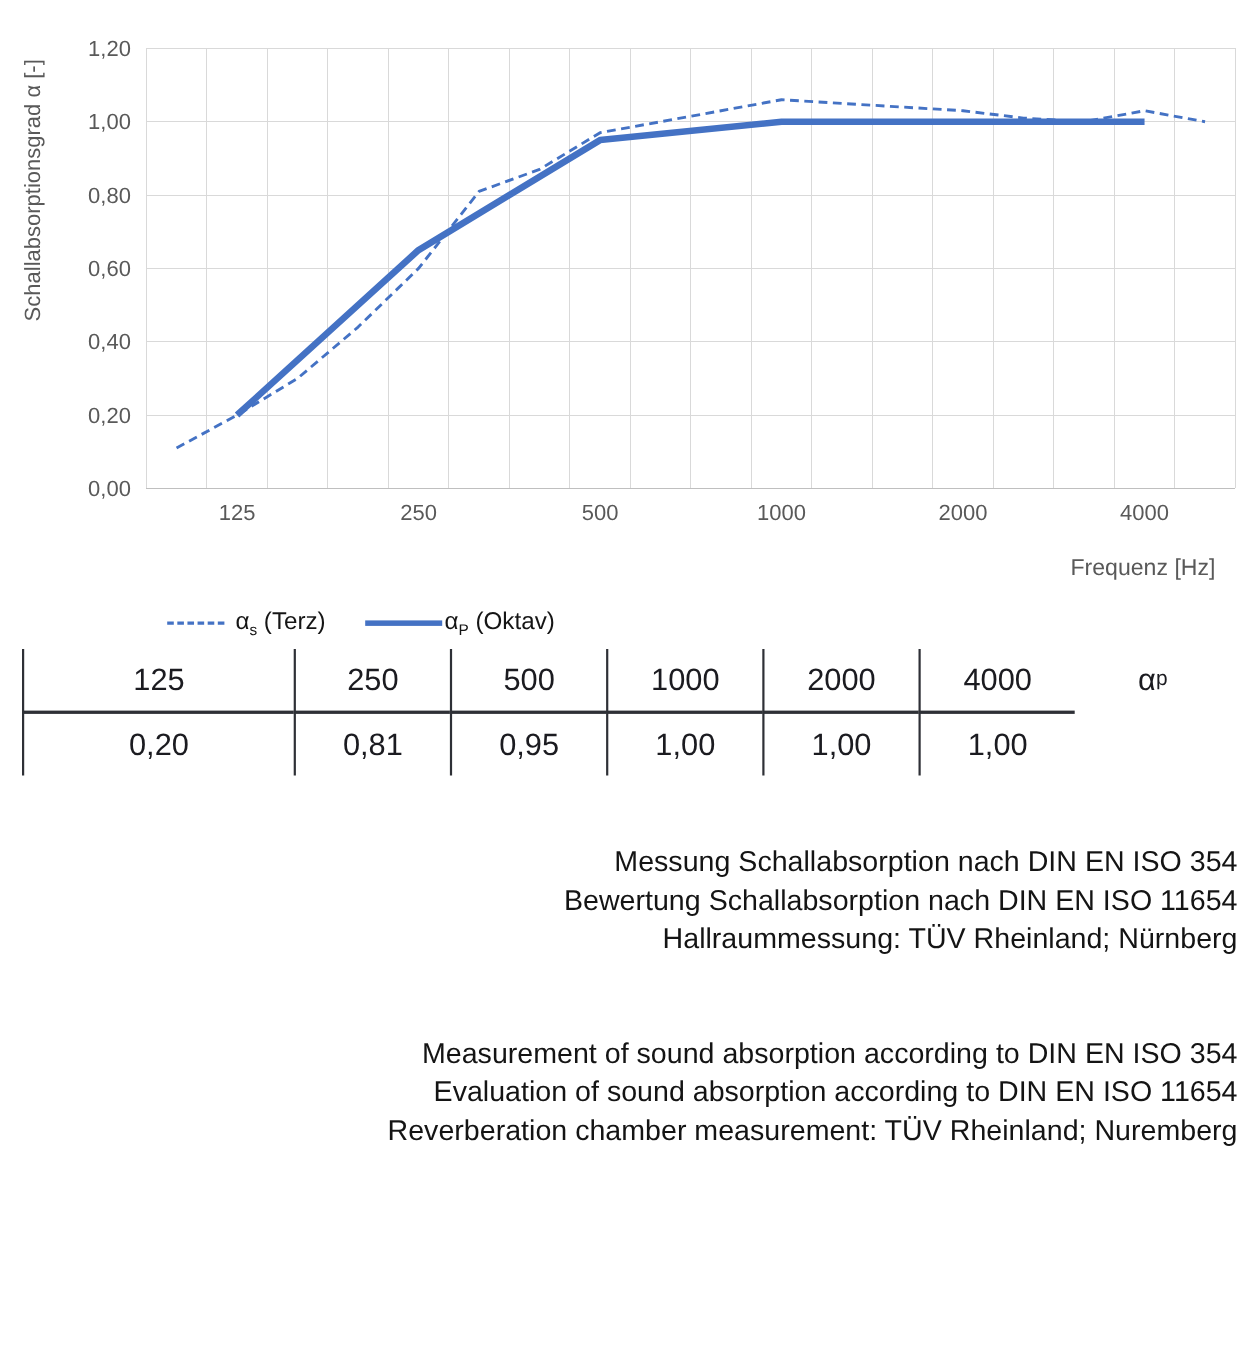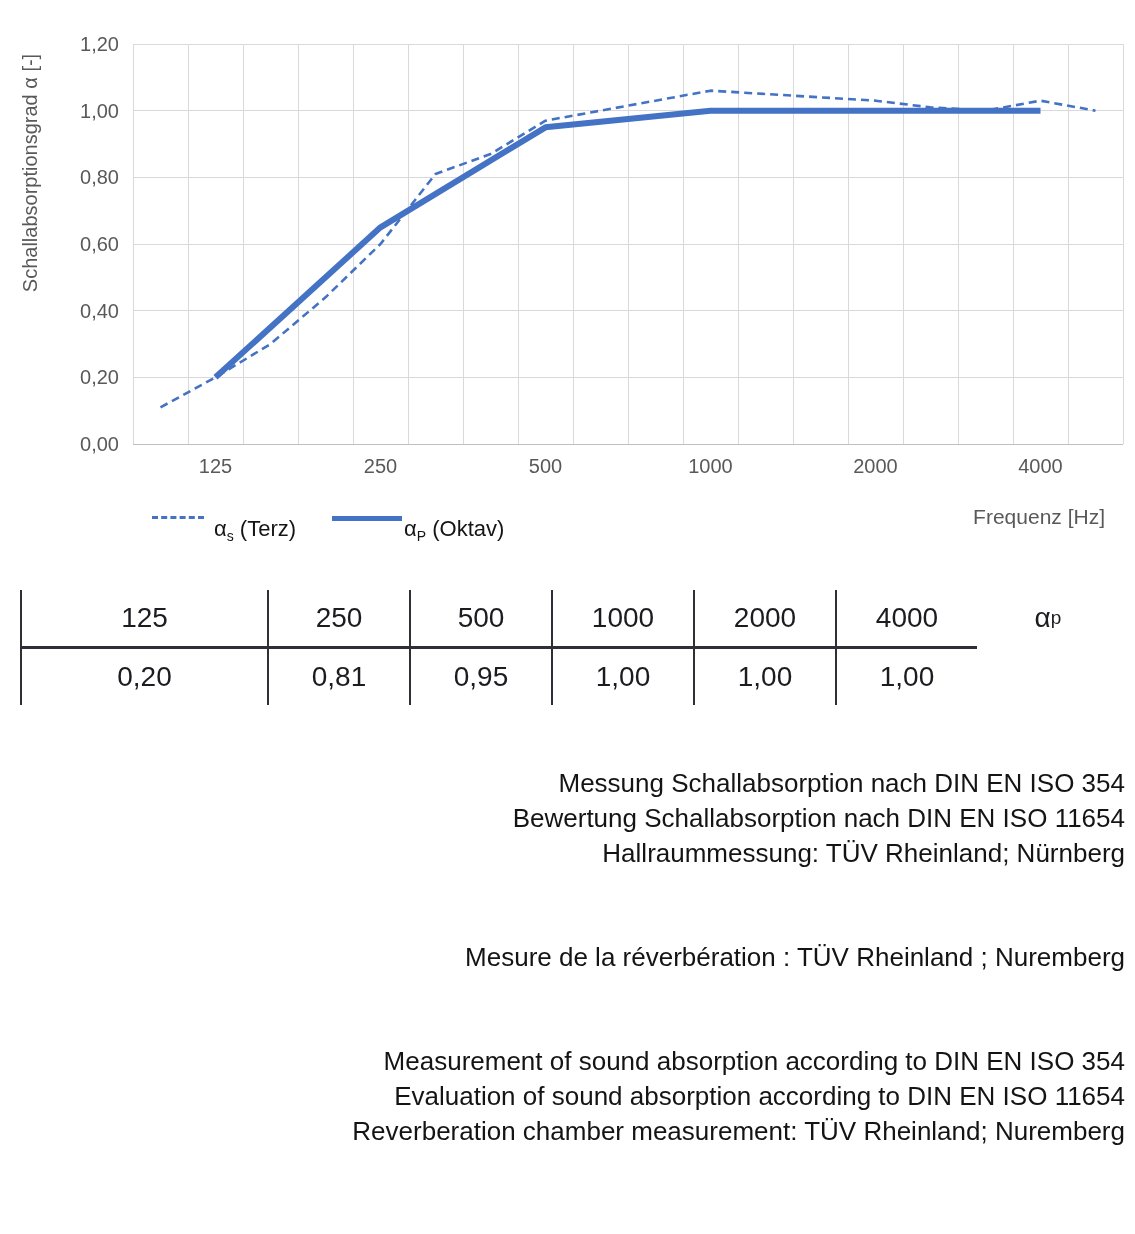--- a/index.html
+++ b/index.html
@@ -29,21 +29,21 @@
     transform-origin:50% 50%;
     text-align:center;
     font-size:20px;color:var(--axis-text);
     white-space:nowrap;
   }
   .legend{
     position:absolute;left:152px;top:516px;
     display:flex;align-items:center;gap:36px;
     font-size:22px;color:#151515;
   }
-  .legend-item{display:flex;align-items:flex-start;}
+  .legend-item{display:flex;align-items:center;margin-top:36px;}
   .legend-swatch-dashed{
     width:52px;height:0;border-top:3px dashed var(--accent);
     margin-right:10px;display:inline-block;
   }
   .legend-swatch-solid{
     width:70px;height:5px;background:var(--accent);
     margin-right:2px;display:inline-block;
   }
   .legend-item sub{font-size:14px;}
   .x-axis-title{
@@ -162,21 +162,20 @@
     <div class="cell sep">1,00</div>
   </div>
 
   <div class="notes">
     <div class="note-block">
       <div class="note-line">Messung Schallabsorption nach DIN EN ISO 354</div>
       <div class="note-line">Bewertung Schallabsorption nach DIN EN ISO 11654</div>
       <div class="note-line">Hallraummessung: TÜV Rheinland; Nürnberg</div>
     </div>
     <div class="note-block">
-      <div class="note-line">Mesure de la réverbération : TÜV Rheinland ; Nuremberg</div>
     </div>
     <div class="note-block">
       <div class="note-line">Measurement of sound absorption according to DIN EN ISO 354</div>
       <div class="note-line">Evaluation of sound absorption according to DIN EN ISO 11654</div>
       <div class="note-line">Reverberation chamber measurement: TÜV Rheinland; Nuremberg</div>
     </div>
   </div>
 
 </div>
 

